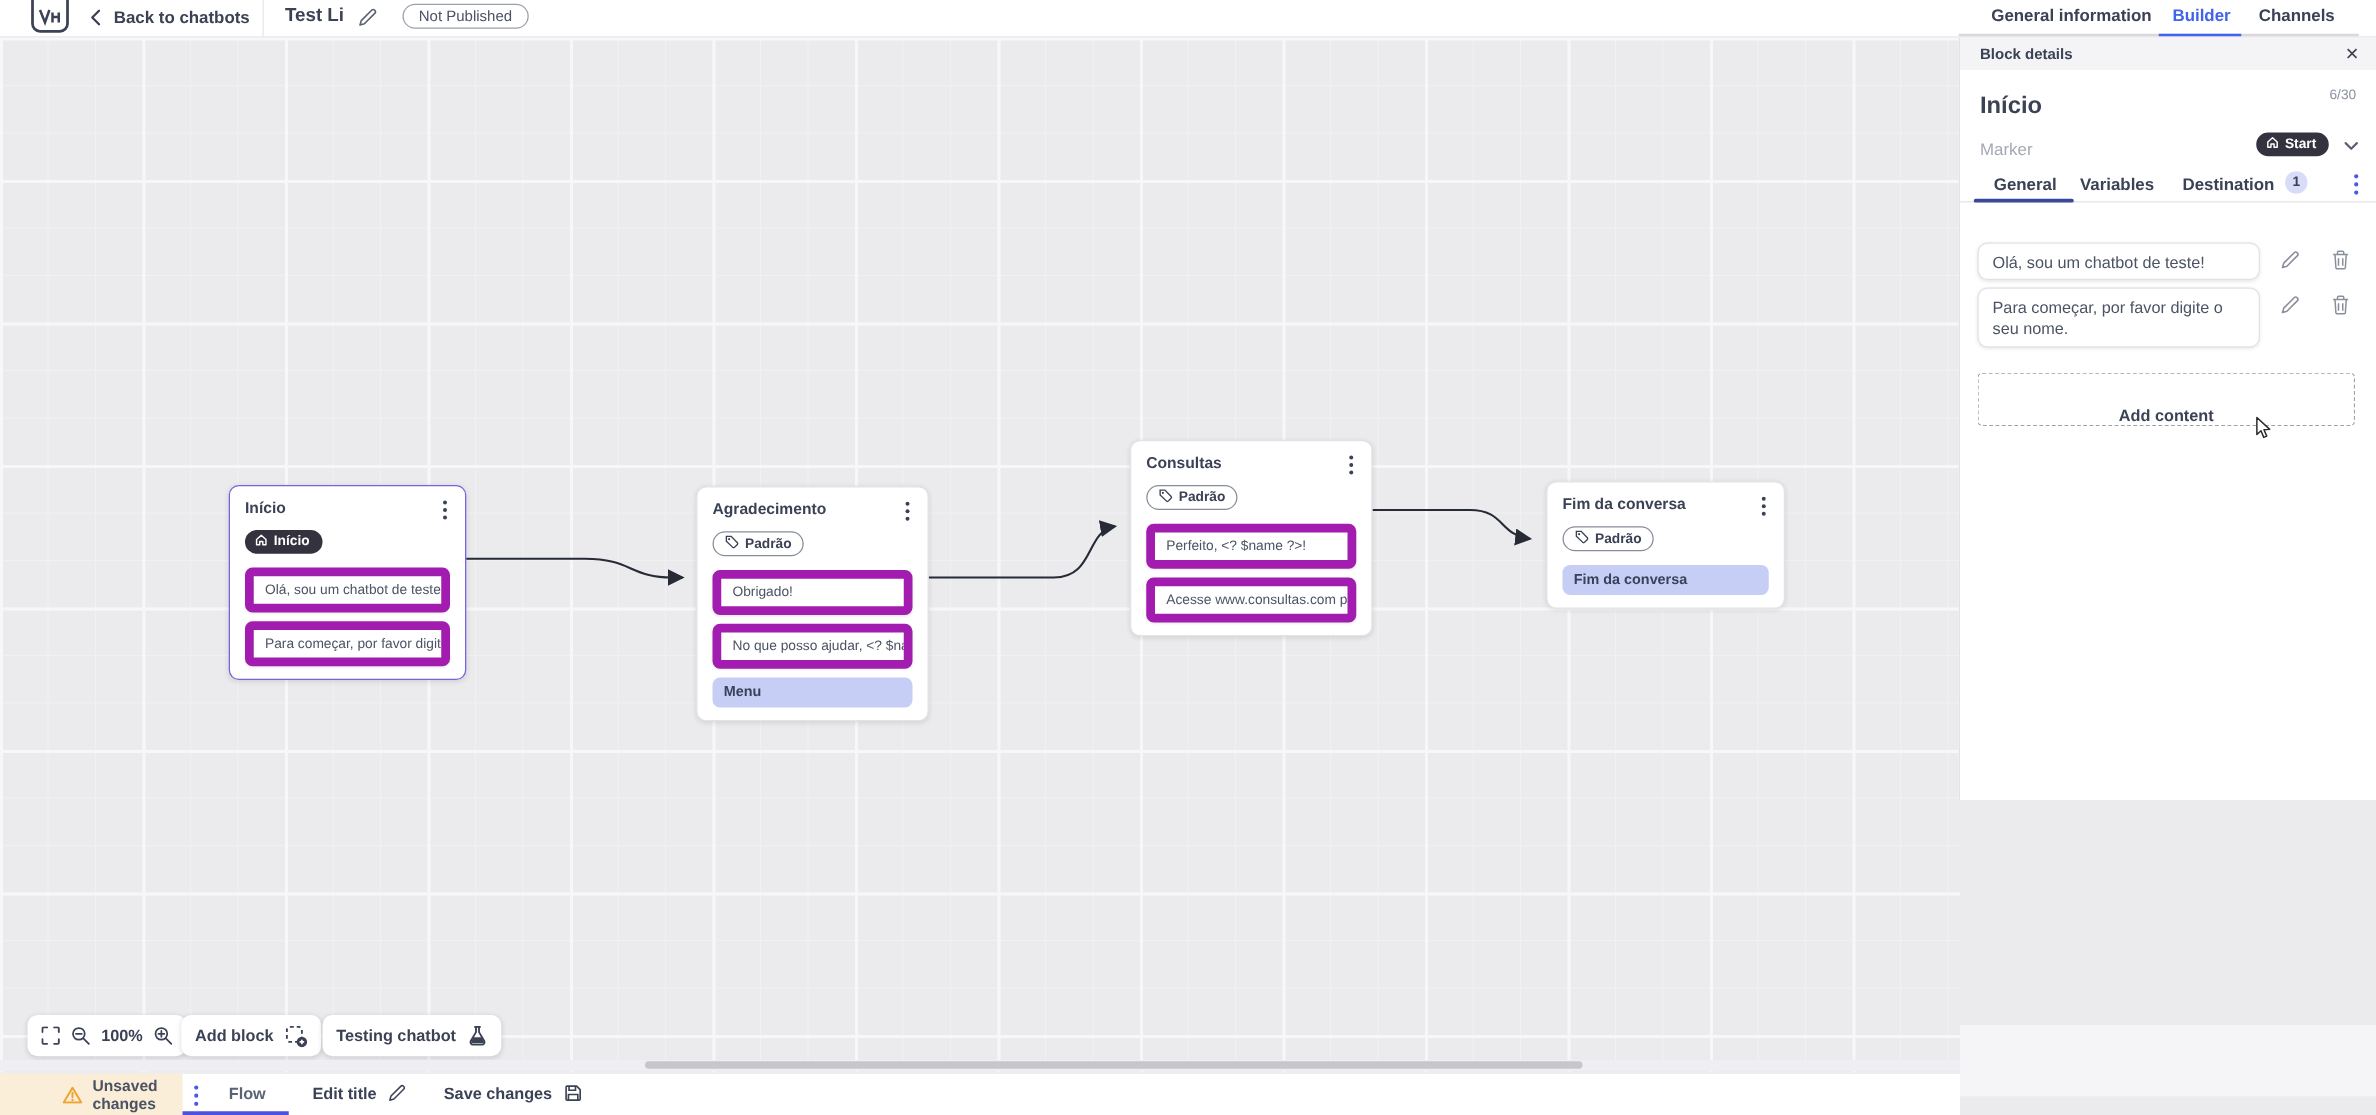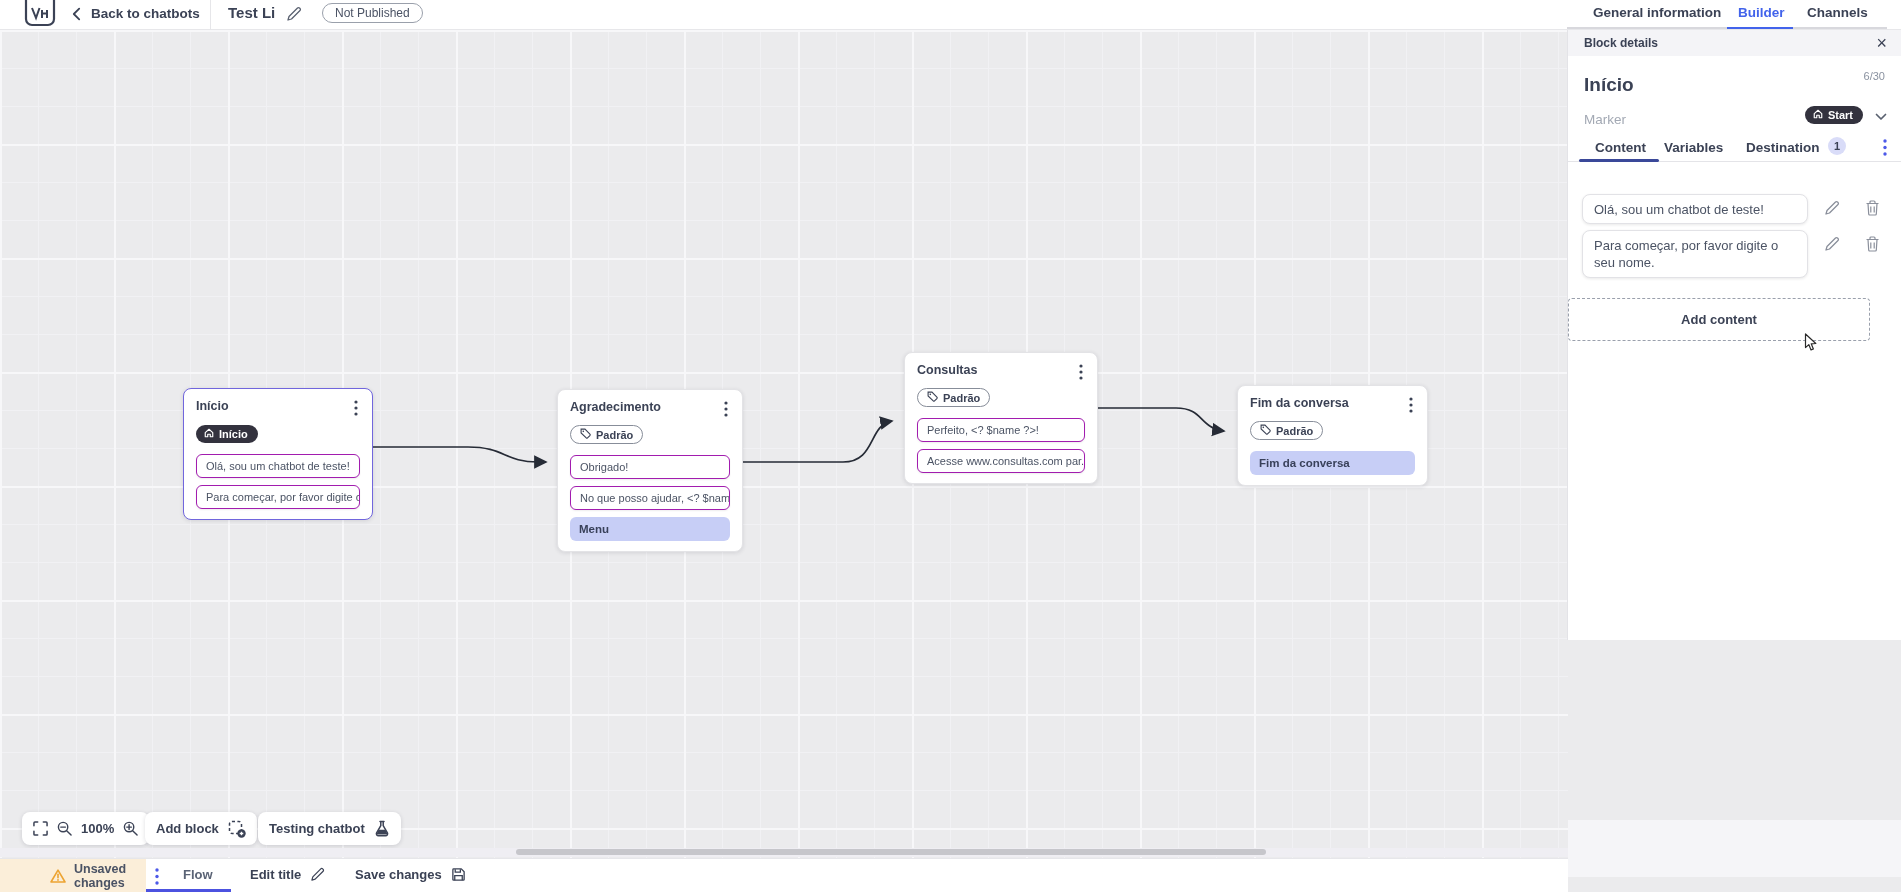--- a/index.html
+++ b/index.html
@@ -38,21 +38,21 @@
     box-shadow:0 1px 4px rgba(30,30,50,.12); padding:10px 12px 10px; }
   .block.selected { border:1.6px solid #7166dd; }
   .block-head { display:flex; justify-content:space-between; align-items:flex-start; margin-bottom:7px; }
   .block-title { font-size:12.5px; font-weight:700; color:#3b4255; }
   .kebab { cursor:pointer; line-height:0; padding:1px 2px; }
   .badge-dark { display:inline-flex; gap:5px; background:#33323e; color:#fff;
     border-radius:20px; padding:3px 10px 3px 8px; font-size:11px; font-weight:700; }
   .badge-tag { display:inline-flex; align-items:center; gap:5px; background:#fff; border:1.2px solid #878d99;
     border-radius:20px; padding:2px 9px; font-size:11px; font-weight:600; color:#3b4255; }
   .block-items { margin-top:11px; display:flex; flex-direction:column; gap:7px; }
-  .msg { background:#fff; border:1px solid #a21caf; box-shadow:0 1px 2px rgba(0,0,0,.07); border-radius:6px;
+  .msg { background:#fff; border:7px solid #a21caf; box-shadow:0 1px 2px rgba(0,0,0,.07); border-radius:6px;
     padding:5px 9px; font-size:11px; color:#4b5364; white-space:nowrap; overflow:hidden; }
   .hl { background:#c7cef6; color:#39415a; font-weight:700; border-radius:6px; padding:6px 9px; font-size:11.5px; }
 
   
   .ctl-card { position:absolute; background:#fff; border-radius:8px; box-shadow:0 1px 4px rgba(30,30,50,.15);
     height:33px; display:flex; align-items:center; gap:9px; padding:0 11px; font-size:13px; font-weight:700; color:#3b4255; }
   .zoom-card { left:22px; top:782px; }
   .addblock-card { left:145px; top:782px; cursor:pointer; }
   .testing-card { left:258px; top:782px; cursor:pointer; }
   .zoom-pct { font-size:13px; font-weight:700; }
@@ -80,22 +80,22 @@
     background:#d9dcf8; color:#3b4255; font-size:11px; font-weight:700; display:flex; align-items:center; justify-content:center; }
   .panel-tabs-kebab { position:absolute; right:12px; top:108px; }
   .panel-tabs-track { position:absolute; left:0; top:131px; width:100%; height:1px; background:#e4e4e8; }
   .panel-tabs-underline { position:absolute; left:11px; top:129px; width:80px; height:3px; background:#3a4899; border-radius:2px; }
 
   .content-card { position:absolute; left:14px; width:226px; background:#fff; border:1px solid #e2e2e6;
     border-radius:8px; box-shadow:0 1px 3px rgba(0,0,0,.09); padding:6px 11px; font-size:13px; color:#4b5364; line-height:17px; }
   .cc0 { top:164px; height:30px; white-space:nowrap; overflow:hidden; }
   .cc1 { top:200px; height:48px; }
   .row-icon { position:absolute; line-height:0; cursor:pointer; }
-  .add-content { position:absolute; left:0; top:268px; width:302px; height:43px; border:1px dashed #9aa0ac;
-    border-radius:4px; display:flex; align-items:center; justify-content:center; font-size:13px; font-weight:600; color:#3b4255; cursor:pointer; }
+  .add-content { position:absolute; left:14px; top:268px; width:302px; height:43px; border:1px dashed #9aa0ac;
+    border-radius:4px; display:flex; align-items:flex-end; justify-content:center; font-size:13px; font-weight:600; color:#3b4255; cursor:pointer; }
   .panel-footer { position:absolute; left:0; top:790px; width:100%; height:57px; background:#f5f5f8; }
   .cursor-ghost { position:absolute; left:236px; top:303px; line-height:0; pointer-events:none; }
 
   
   .bottombar { position:absolute; left:0; bottom:0; width:1568px; height:34px; background:#fff; border-top:1px solid #e6e6ea; z-index:30; }
   .unsaved { position:absolute; left:0; top:0; width:146px; height:33px; background:#fbeed9;
     display:flex; align-items:center; gap:8px; padding-left:50px; font-size:12.5px; font-weight:600; color:#4a5264; }
   .bb-kebab { position:absolute; left:153px; top:8px; }
   .bb-flow { position:absolute; left:183px; top:8px; font-size:13px; font-weight:700; color:#5a6375; cursor:pointer; }
   .bb-flow-underline { position:absolute; left:146px; bottom:0; width:85px; height:3px; background:#4c52e0; }
@@ -318,21 +318,21 @@
           </svg>
       </span>
       <span>Start</span>
     </span>
     <span class="marker-chevron">
       <svg width="12" height="8" viewBox="0 0 12 8">
           <path d="M1.5 1.5 L6 6 L10.5 1.5" stroke="#5a6170" stroke-width="1.7" fill="none" stroke-linecap="round" stroke-linejoin="round"></path>
         </svg>
     </span>
 
-    <span class="panel-tab p0">Content</span>
+    <span class="panel-tab p0">General</span>
     <span class="panel-tab p1">Variables</span>
     <span class="panel-tab p2">Destination</span>
     <span class="dest-badge">1</span>
     <span class="panel-tabs-kebab kebab">
       <svg width="4" height="17" viewBox="0 0 4 17" fill="#4c59e8">
           <circle cx="2" cy="2" r="1.7"></circle>
           <circle cx="2" cy="8.5" r="1.7"></circle>
           <circle cx="2" cy="15" r="1.7"></circle>
         </svg>
     </span>

